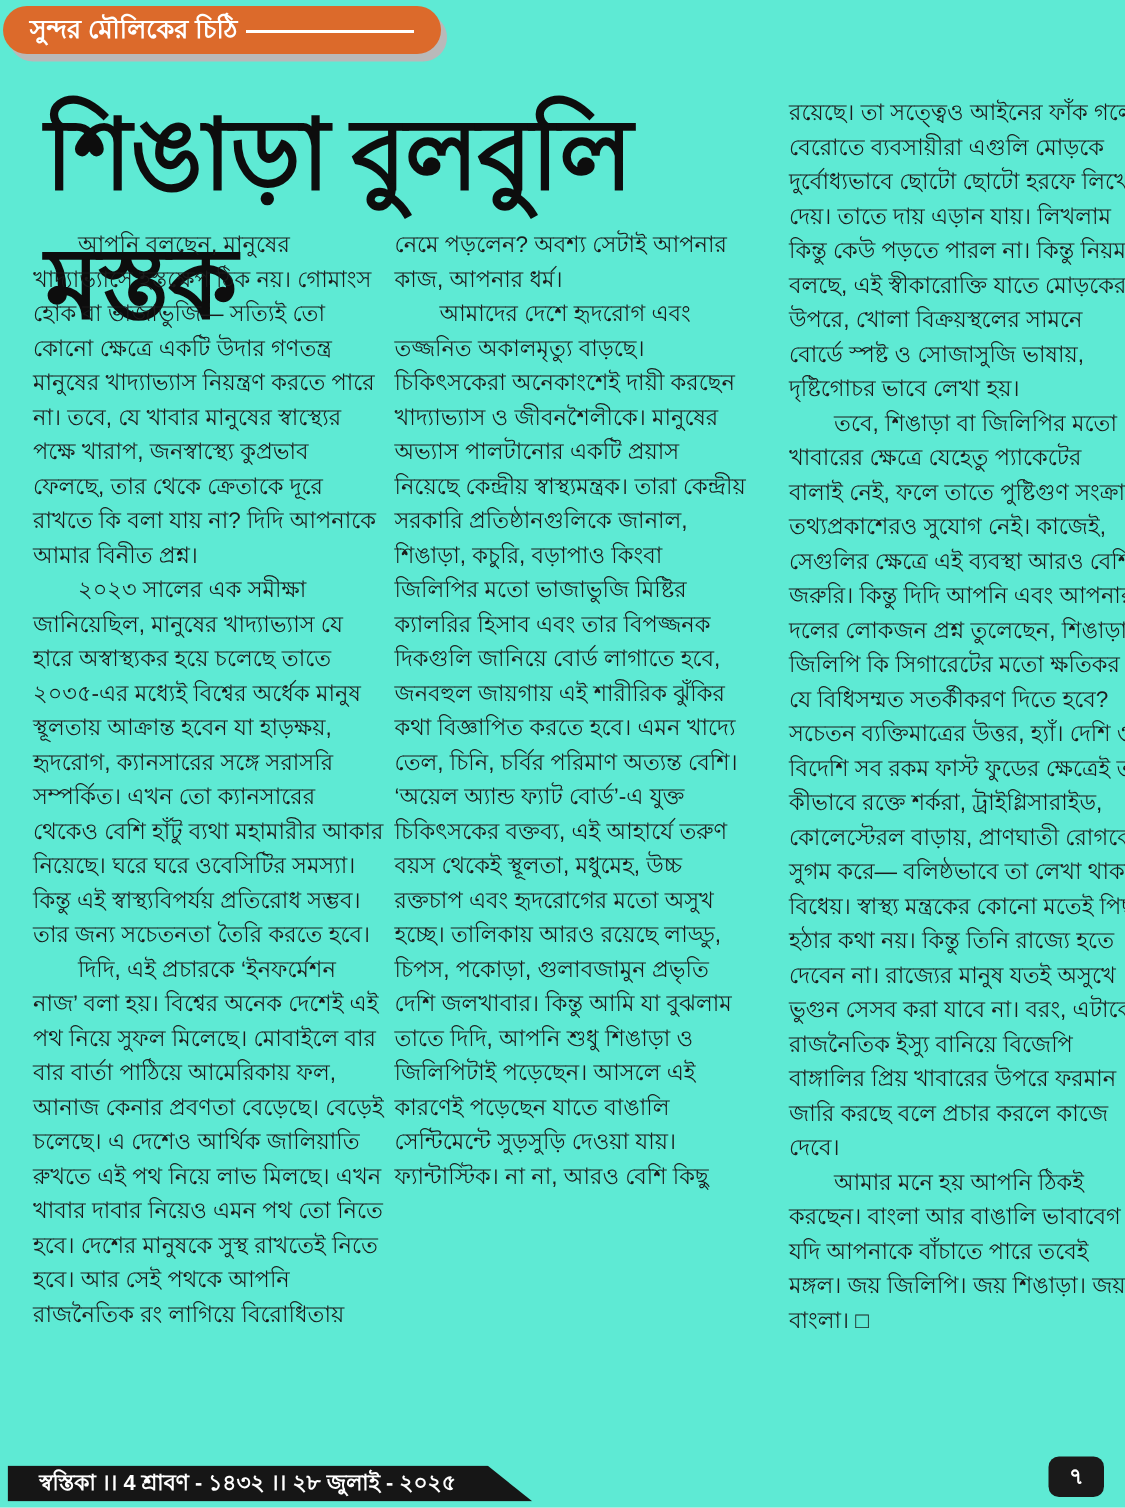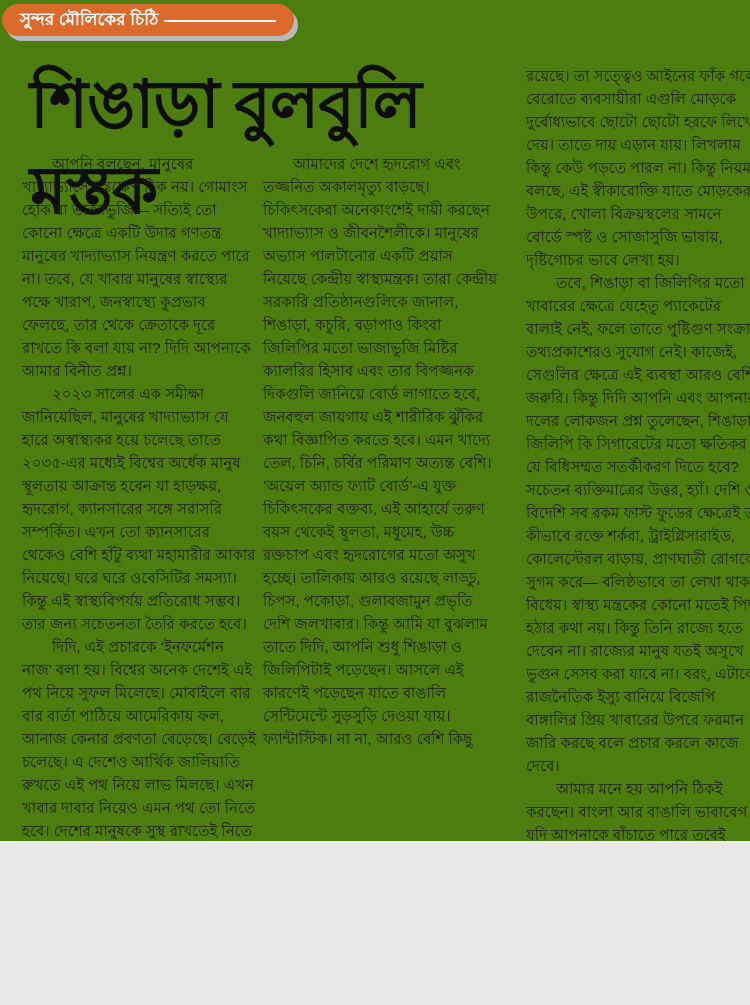--- a/index.html
+++ b/index.html
@@ -2,23 +2,23 @@
 <html lang="bn"><head>
 <meta charset="utf-8">
 <style>
   * { margin: 0; padding: 0; box-sizing: border-box; }
   html, body { background: #e8e8e8; }
   body { font-family: "Liberation Sans", sans-serif; }
 
   .page {
     position: relative;
     width: 750px;
-    height: 841px;
+    height: 1005px;
     margin: 0 auto;
-    background: #4d7c0f;
+    background: #5eead4;
     overflow: hidden;
     color: #1c1c1c;
   }
 
   
   .header-pill {
     position: absolute;
     left: 2px;
     top: 4px;
     width: 292px;
@@ -122,20 +122,21 @@
 
   <h1 class="headline">শিঙাড়া বুলবুলি মস্তক</h1>
 
   <div class="col" id="col1">
     <p>আপনি বলছেন, মানুষের খাদ্যাভ্যাসে হস্তক্ষেপ ঠিক নয়। গোমাংস হোক বা ভাজাভুজি— সত্যিই তো কোনো ক্ষেত্রে একটি উদার গণতন্ত্র মানুষের খাদ্যাভ্যাস নিয়ন্ত্রণ করতে পারে না। তবে, যে খাবার মানুষের স্বাস্থ্যের পক্ষে খারাপ, জনস্বাস্থ্যে কুপ্রভাব ফেলছে, তার থেকে ক্রেতাকে দূরে রাখতে কি বলা যায় না? দিদি আপনাকে আমার বিনীত প্রশ্ন।</p>
     <p>২০২৩ সালের এক সমীক্ষা জানিয়েছিল, মানুষের খাদ্যাভ্যাস যে হারে অস্বাস্থ্যকর হয়ে চলেছে তাতে ২০৩৫-এর মধ্যেই বিশ্বের অর্ধেক মানুষ স্থূলতায় আক্রান্ত হবেন যা হাড়ক্ষয়, হৃদরোগ, ক্যানসারের সঙ্গে সরাসরি সম্পর্কিত। এখন তো ক্যানসারের থেকেও বেশি হাঁটু ব্যথা মহামারীর আকার নিয়েছে। ঘরে ঘরে ওবেসিটির সমস্যা। কিন্তু এই স্বাস্থ্যবিপর্যয় প্রতিরোধ সম্ভব। তার জন্য সচেতনতা তৈরি করতে হবে।</p>
     <p>দিদি, এই প্রচারকে ‘ইনফর্মেশন নাজ’ বলা হয়। বিশ্বের অনেক দেশেই এই পথ নিয়ে সুফল মিলেছে। মোবাইলে বার বার বার্তা পাঠিয়ে আমেরিকায় ফল, আনাজ কেনার প্রবণতা  বেড়েছে। বেড়েই চলেছে। এ দেশেও আর্থিক জালিয়াতি রুখতে এই পথ নিয়ে লাভ মিলছে। এখন খাবার দাবার নিয়েও এমন পথ তো নিতে হবে। দেশের মানুষকে সুস্থ রাখতেই নিতে হবে। আর সেই পথকে আপনি রাজনৈতিক রং লাগিয়ে বিরোধিতায়</p>
   </div>
 
   <div class="col" id="col2">
+    <p class="noindent">নেমে পড়লেন? অবশ্য সেটাই আপনার কাজ, আপনার ধর্ম।</p>
     <p>আমাদের দেশে হৃদরোগ এবং তজ্জনিত অকালমৃত্যু বাড়ছে। চিকিৎসকেরা অনেকাংশেই দায়ী করছেন খাদ্যাভ্যাস ও জীবনশৈলীকে। মানুষের অভ্যাস পালটানোর একটি প্রয়াস নিয়েছে কেন্দ্রীয় স্বাস্থ্যমন্ত্রক। তারা কেন্দ্রীয় সরকারি প্রতিষ্ঠানগুলিকে জানাল, শিঙাড়া, কচুরি, বড়াপাও কিংবা জিলিপির মতো ভাজাভুজি মিষ্টির ক্যালরির হিসাব এবং তার বিপজ্জনক দিকগুলি জানিয়ে বোর্ড লাগাতে হবে, জনবহুল জায়গায় এই শারীরিক ঝুঁকির কথা বিজ্ঞাপিত করতে হবে। এমন খাদ্যে তেল, চিনি, চর্বির পরিমাণ অত্যন্ত বেশি। ‘অয়েল অ্যান্ড ফ্যাট বোর্ড’-এ যুক্ত চিকিৎসকের বক্তব্য, এই আহার্যে তরুণ বয়স থেকেই স্থূলতা, মধুমেহ, উচ্চ রক্তচাপ এবং হৃদরোগের মতো অসুখ হচ্ছে। তালিকায় আরও রয়েছে লাড্ডু, চিপস, পকোড়া, গুলাবজামুন প্রভৃতি দেশি জলখাবার। কিন্তু আমি যা বুঝলাম তাতে দিদি, আপনি শুধু শিঙাড়া ও জিলিপিটাই পড়েছেন। আসলে এই কারণেই পড়েছেন যাতে বাঙালি সেন্টিমেন্টে সুড়সুড়ি দেওয়া যায়। ফ্যান্টাস্টিক। না না, আরও বেশি কিছু</p>
   </div>
 
   <div class="col" id="col3">
     <p class="noindent">রয়েছে। তা সত্ত্বেও আইনের ফাঁক গলে বেরোতে ব্যবসায়ীরা এগুলি মোড়কে দুর্বোধ্যভাবে ছোটো ছোটো হরফে লিখে দেয়। তাতে দায় এড়ান যায়। লিখলাম কিন্তু কেউ পড়তে পারল না। কিন্তু নিয়ম বলছে, এই স্বীকারোক্তি যাতে মোড়কের উপরে, খোলা বিক্রয়স্থলের সামনে বোর্ডে স্পষ্ট ও সোজাসুজি ভাষায়, দৃষ্টিগোচর ভাবে লেখা হয়।</p>
     <p>তবে, শিঙাড়া বা জিলিপির মতো খাবারের ক্ষেত্রে যেহেতু প্যাকেটের বালাই নেই, ফলে তাতে পুষ্টিগুণ সংক্রান্ত তথ্যপ্রকাশেরও সুযোগ নেই। কাজেই, সেগুলির ক্ষেত্রে এই ব্যবস্থা আরও বেশি জরুরি। কিন্তু দিদি আপনি এবং আপনার দলের লোকজন প্রশ্ন তুলেছেন, শিঙাড়া, জিলিপি কি সিগারেটের মতো ক্ষতিকর যে বিধিসম্মত সতর্কীকরণ দিতে হবে? সচেতন ব্যক্তিমাত্রের উত্তর, হ্যাঁ। দেশি ও বিদেশি সব রকম ফাস্ট ফুডের ক্ষেত্রেই তা কীভাবে রক্তে শর্করা, ট্রাইগ্লিসারাইড, কোলেস্টেরল বাড়ায়, প্রাণঘাতী রোগকে সুগম করে— বলিষ্ঠভাবে তা লেখা থাকা বিধেয়। স্বাস্থ্য মন্ত্রকের কোনো মতেই পিছু হঠার কথা নয়। কিন্তু তিনি রাজ্যে হতে দেবেন না। রাজ্যের মানুষ যতই অসুখে ভুগুন সেসব করা যাবে না। বরং, এটাকে রাজনৈতিক ইস্যু বানিয়ে বিজেপি বাঙ্গালির প্রিয় খাবারের উপরে ফরমান জারি করছে বলে প্রচার করলে কাজে দেবে।</p>
     <p>আমার মনে হয় আপনি ঠিকই করছেন। বাংলা আর বাঙালি ভাবাবেগ যদি আপনাকে বাঁচাতে পারে তবেই মঙ্গল। জয় জিলিপি। জয় শিঙাড়া। জয় বাংলা। □</p>
   </div>
 
   <div class="footer-bar">

